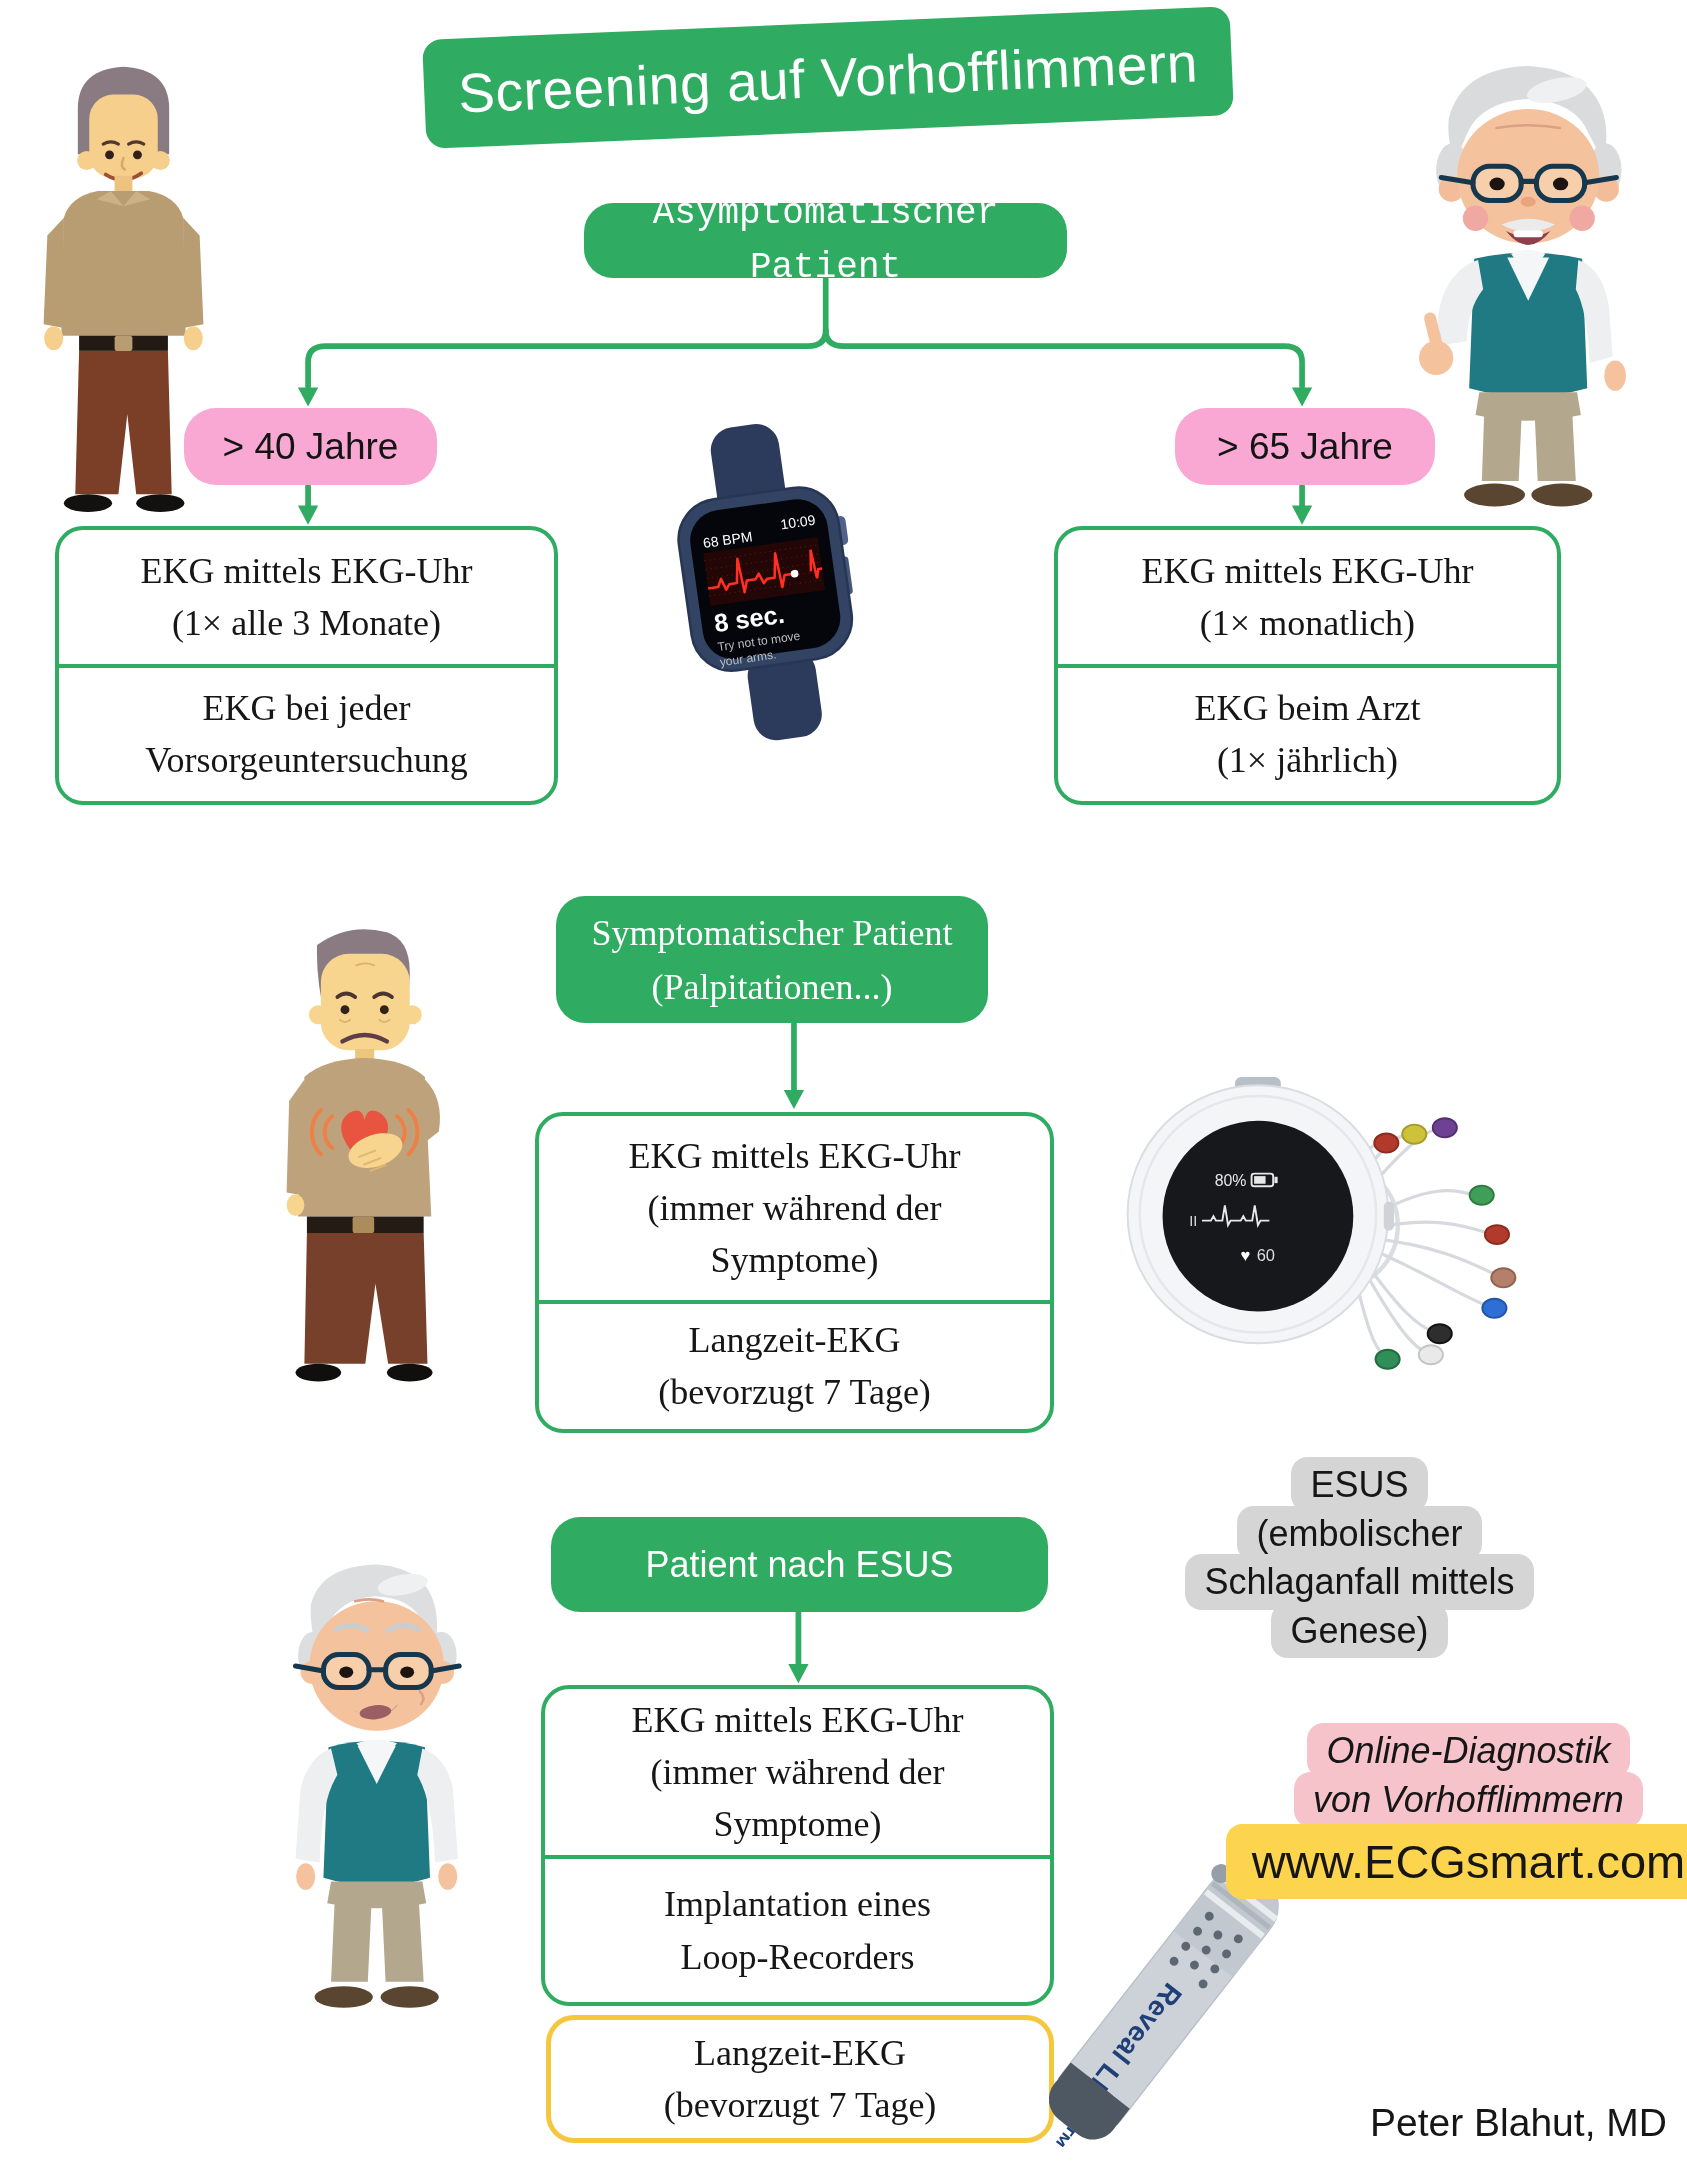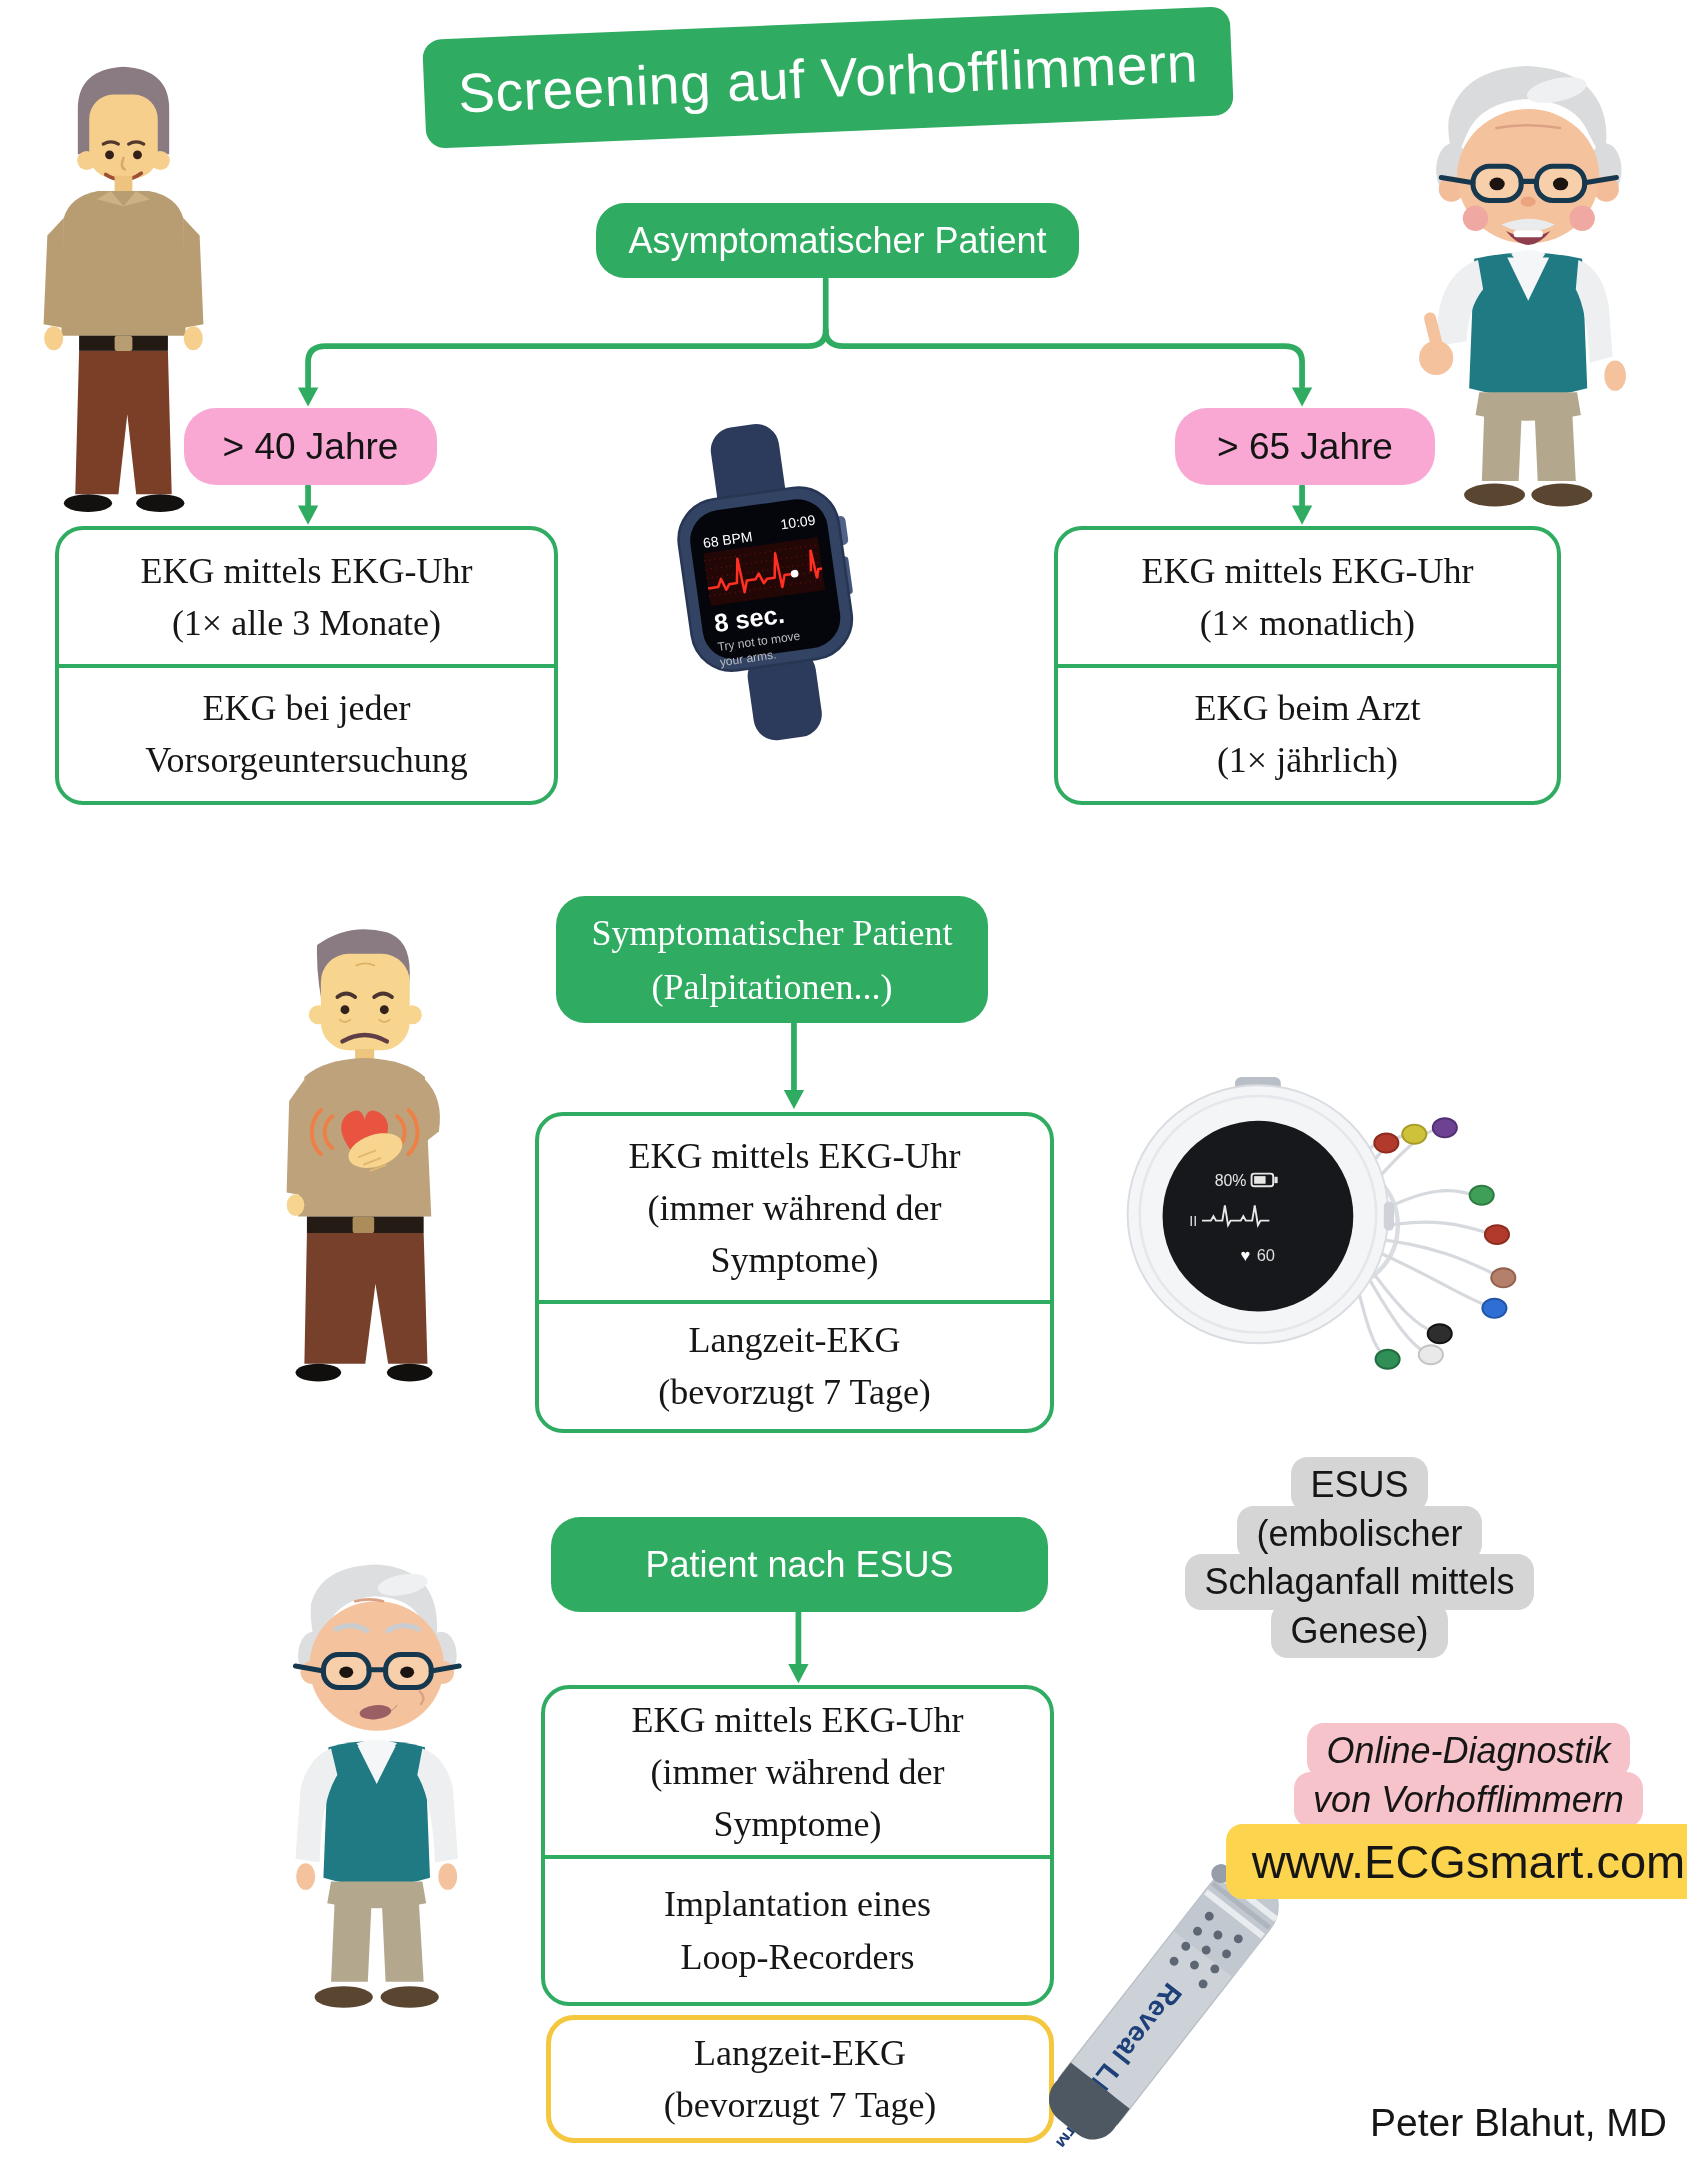--- a/index.html
+++ b/index.html
@@ -13,21 +13,21 @@
 
   .title-box{
     left:424px; top:23px; width:808px; height:109px;
     background:#2fac61; border-radius:19px; transform:rotate(-2.4deg);
     color:#ffffff; font-size:55px; letter-spacing:0.6px;
   }
   .green-header{
     background:#2fac61; color:#ffffff; font-size:36px; line-height:1.5;
     border-radius:29px;
   }
-  #asym-header{left:596px; top:203px; width:483px; height:75px;}
+  #asym-header{left:584px; top:203px; width:483px; height:75px;font-family:Liberation Mono, monospace;}
   #sympt-header{left:556px; top:896px; width:432px; height:127px;}
   #postesus-header{left:551px; top:1517px; width:497px; height:95px;}
 
   .age-box{
     background:#f9a8d4; border-radius:32px; font-size:37px; color:#141414;
   }
   #age-left{left:184px; top:408px; width:253px; height:77px;}
   #age-right{left:1175px; top:408px; width:260px; height:77px;}
 
   .flow-card{

